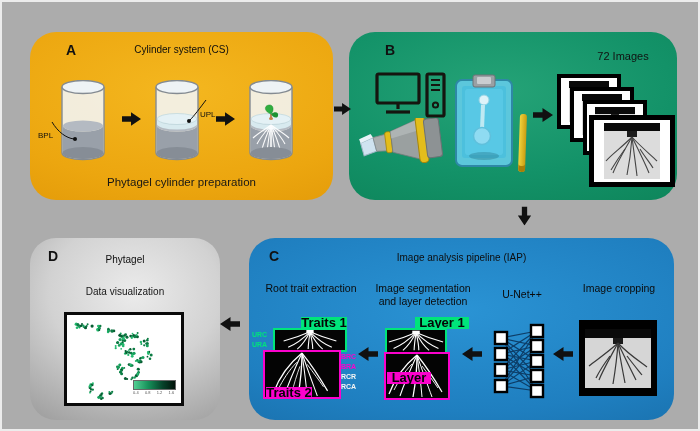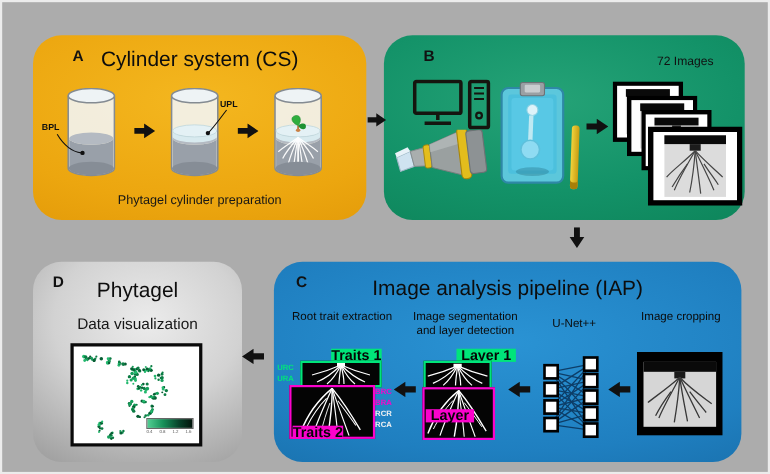--- a/index.html
+++ b/index.html
@@ -4,27 +4,27 @@
 <style>
   html,body{margin:0;padding:0;background:#8f8f8f;font-family:"Liberation Sans","DejaVu Sans",sans-serif;}
   #fig{position:relative;width:700px;height:431px;background:#acacac;border:2px solid #ececec;box-sizing:border-box;overflow:hidden;color:#111;}
   .abs{position:absolute;}
   .panel{position:absolute;border-radius:26px;}
   .panel-a{left:28px;top:30px;width:303px;height:168px;background:radial-gradient(120% 100% at 50% 35%,#f4b71f 0%,#eca60f 55%,#dd9305 100%);}
   .panel-b{left:347px;top:30px;width:328px;height:168px;background:radial-gradient(120% 110% at 45% 35%,#25a377 0%,#139268 45%,#0a7b50 100%);}
   .panel-c{left:247px;top:236px;width:425px;height:182px;background:radial-gradient(110% 100% at 50% 40%,#2a93d4 0%,#1f7fc0 55%,#15669f 100%);}
   .panel-d{left:28px;top:236px;width:190px;height:182px;background:radial-gradient(100% 90% at 55% 30%,#ebebeb 0%,#d2d2d2 45%,#969696 100%);}
   .ptag{position:absolute;font-weight:bold;font-size:14px;color:#111;}
-  .ptitle{position:absolute;left:0;right:0;text-align:center;font-size:19px;color:#0d0d0d;}
+  .ptitle{position:absolute;left:0;right:0;text-align:center;font-size:10px;color:#0d0d0d;}
   .caption{position:absolute;left:0;right:0;text-align:center;font-size:11.5px;color:#161616;}
   .arr{position:absolute;}
   .arr svg{display:block;width:100%;height:100%;}
   .flip{transform:scaleX(-1);}
   .down{transform:rotate(90deg);}
-  .tiny-label{position:absolute;font-size:8px;font-weight:bold;color:#101010;}
+  .tiny-label{position:absolute;font-size:8px;font-weight:normal;color:#101010;margin-top:20px;}
   .col-header{position:absolute;text-align:center;font-size:10.5px;line-height:1.22;color:#0b0b0b;}
   .tagchip{position:absolute;font-size:13px;font-weight:bold;color:#050505;text-align:center;line-height:12px;height:12px;}
   .chip-green{background:#00e57a;}
   .chip-magenta{background:#fb02cc;}
   .segbox{position:absolute;background:#040404;overflow:hidden;}
   .b-green{border:2px solid #00e57a;}
   .b-magenta{border:2px solid #fb02cc;}
   .trait-abbr{font-size:7px;font-weight:bold;line-height:10px;}
   .green-t{color:#00e57a;}
   .magenta-t{color:#fb02cc;}
@@ -367,21 +367,21 @@
           <path d="M39,23 C41,38 44,52 46,63"></path>
         <path d="M31,36 C25,44 20,52 17,58"></path>
           <path d="M48,36 C54,44 59,50 63,55"></path>
       </g>
     </svg>
   </div>
 
   <div class="panel panel-d">
     <div class="ptag" style="left:18px;top:10px;">D</div>
     <div class="ptitle" style="top:16px;">Phytagel</div>
-    <div class="caption" style="top:48px;font-size:14px;">Data visualization</div>
+    <div class="caption" style="top:48px;font-size:10px;">Data visualization</div>
     <div class="plot">
       <svg id="scatter-svg" width="114" height="88" viewBox="0 0 114 88" style="display:block">
           <circle cx="9.2" cy="9.2" r="1.6" fill="#23b96e"></circle>
           <circle cx="16.3" cy="10.6" r="1.2" fill="#16a05c"></circle>
           <circle cx="16.7" cy="11.9" r="1.1" fill="#16a05c"></circle>
           <circle cx="19.7" cy="11.1" r="1.0" fill="#0c7c44"></circle>
           <circle cx="13.1" cy="11.1" r="1.1" fill="#075e33"></circle>
           <circle cx="12.5" cy="12.5" r="1.0" fill="#16a05c"></circle>
           <circle cx="11.2" cy="10.2" r="1.3" fill="#075e33"></circle>
           <circle cx="10.0" cy="12.7" r="1.3" fill="#23b96e"></circle>

